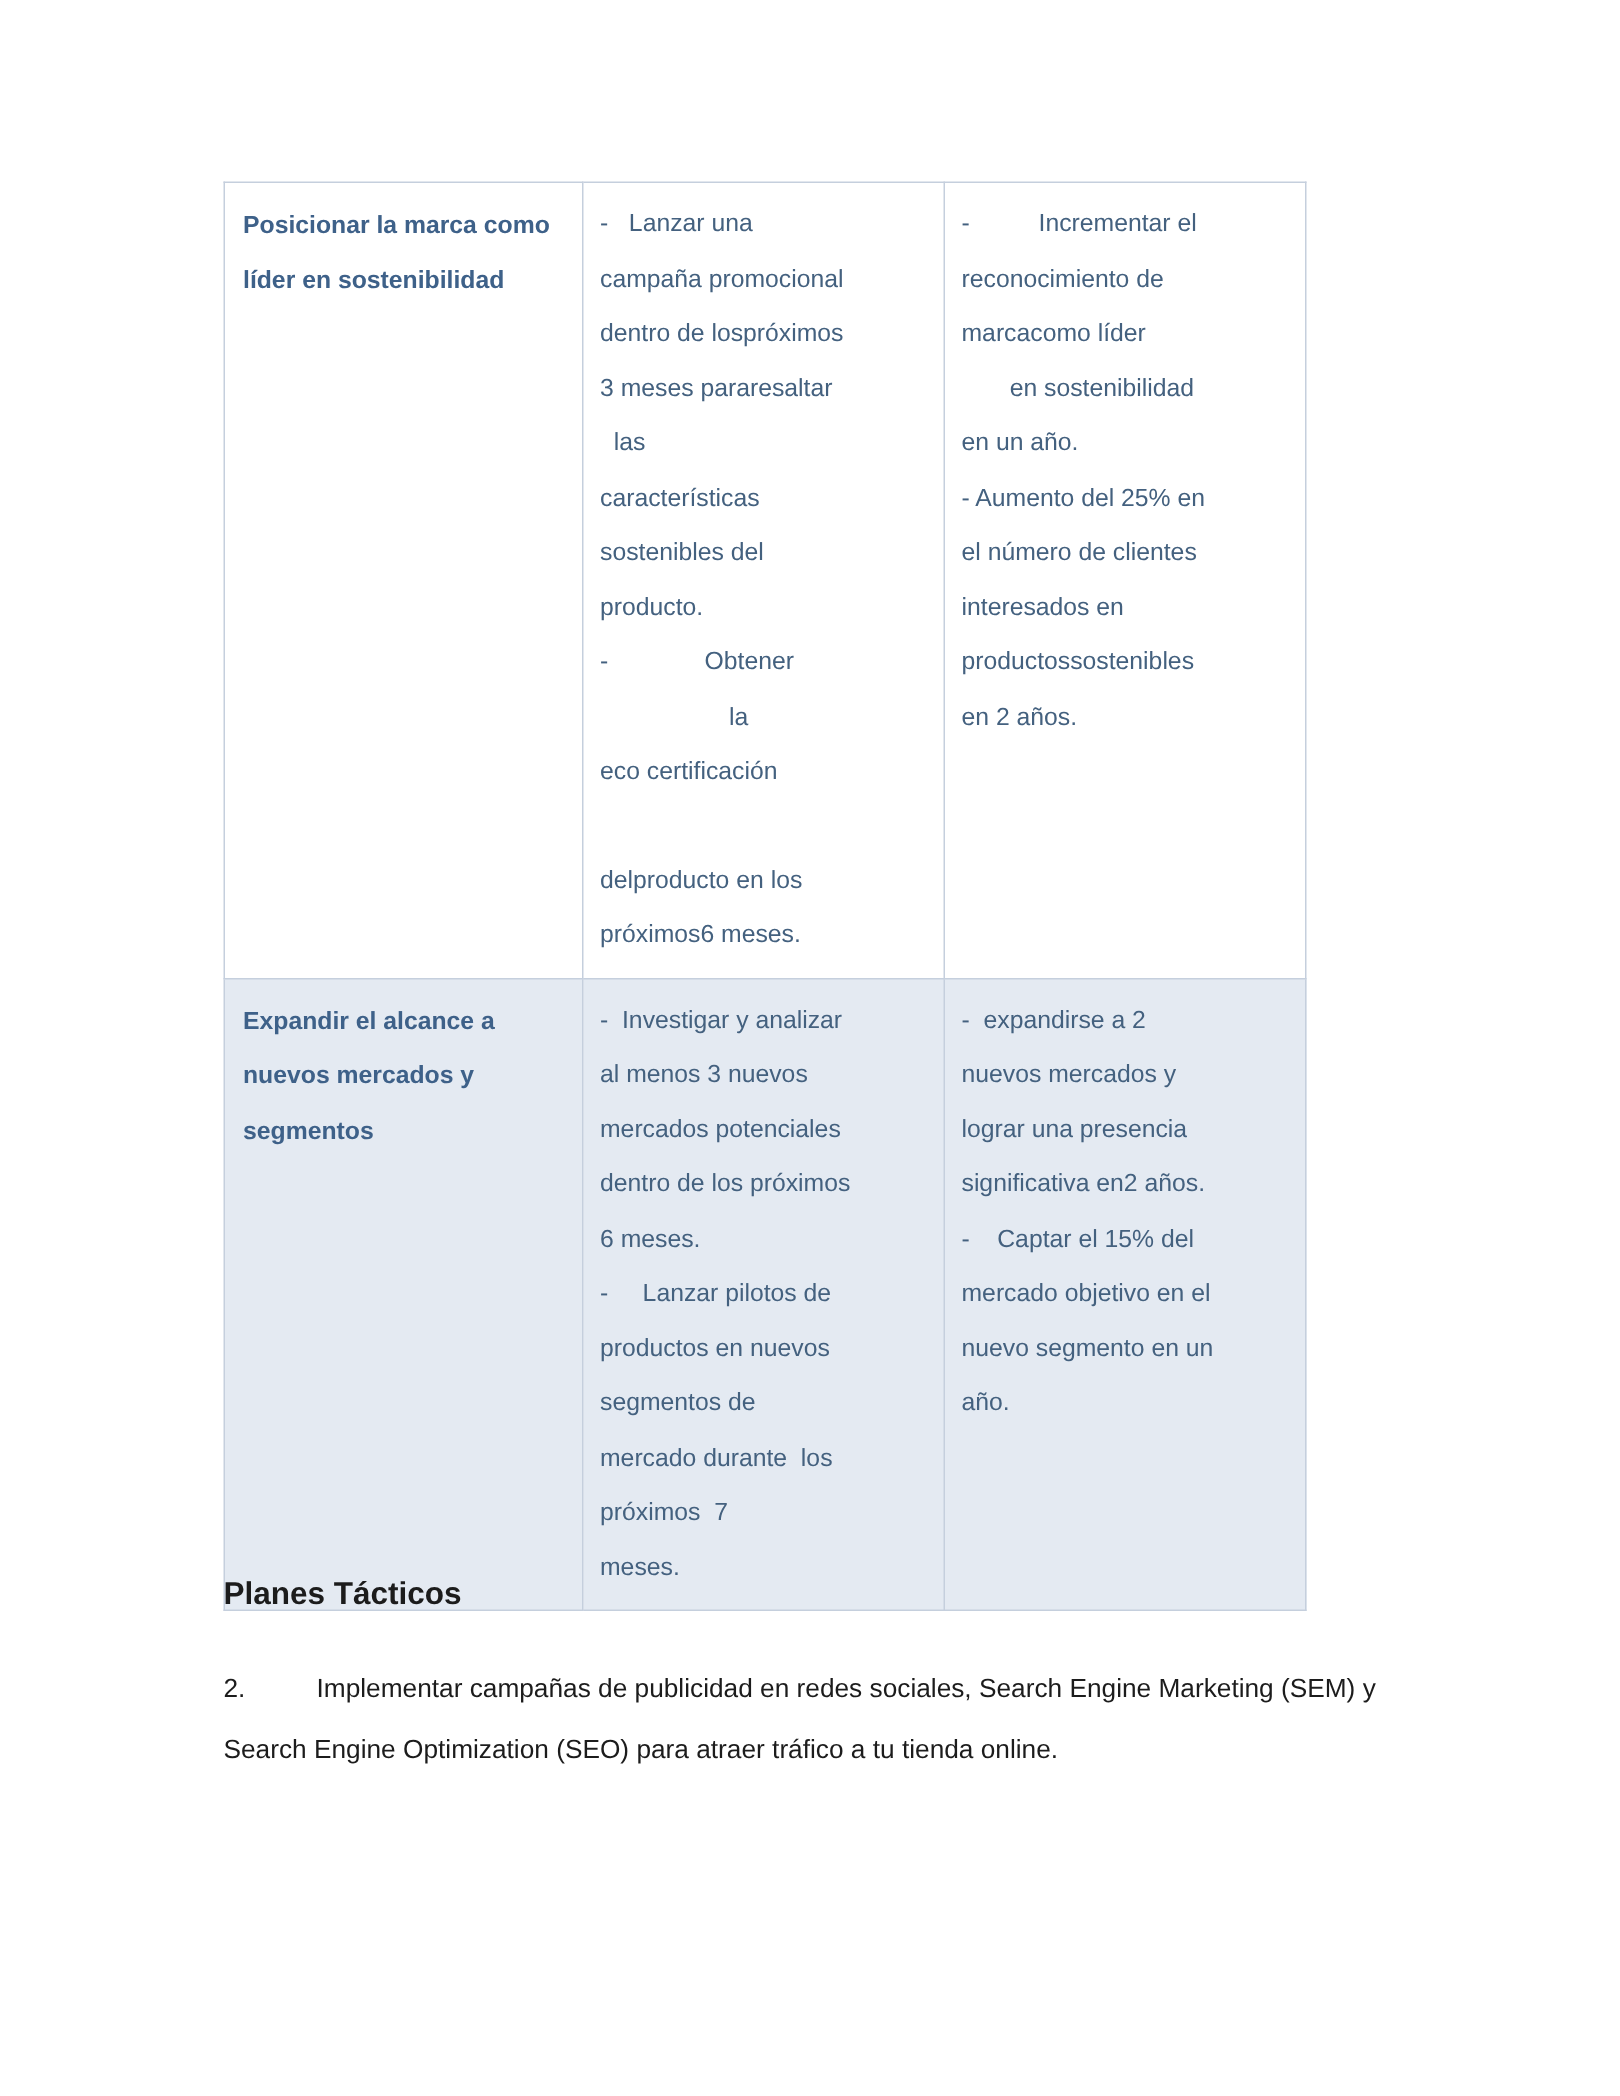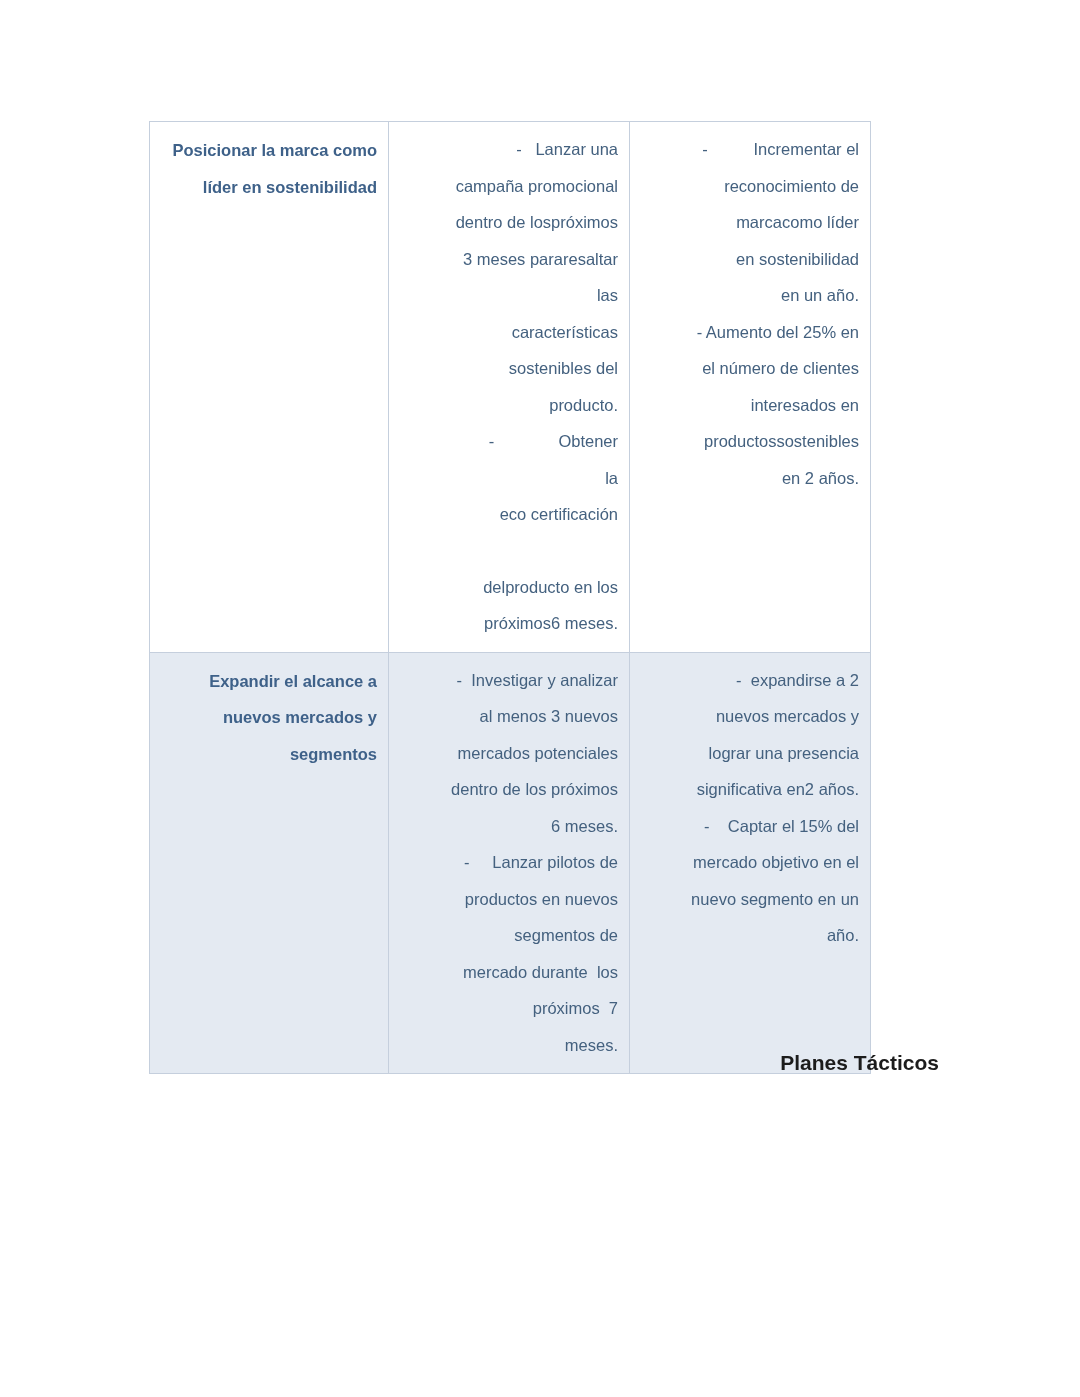--- a/index.html
+++ b/index.html
@@ -14,21 +14,20 @@
     position: relative;
     overflow: hidden;
   }
 
   .page {
     position: absolute;
     left: 0;
     top: 0;
     width: 1080px;
     height: 1397px;
-    text-align: right;
   }
 
   
   .goals-table {
     position: absolute;
     left: 149px;
     top: 121px;
     width: 718px;
     border-collapse: collapse;
     table-layout: fixed;
@@ -166,15 +165,16 @@
         </td>
       </tr>
     </tbody>
   </table>
 
   <div class="below">
     <p class="heading">Planes Tácticos</p>
 
 
 
+    <p class="para"><span class="marker">2.</span><span>Implementar campañas de publicidad en redes sociales, Search Engine Marketing (SEM) y Search Engine Optimization (SEO) para atraer tráfico a tu tienda online.</span></p>
   </div>
 
 </div>
 
 </body></html>

